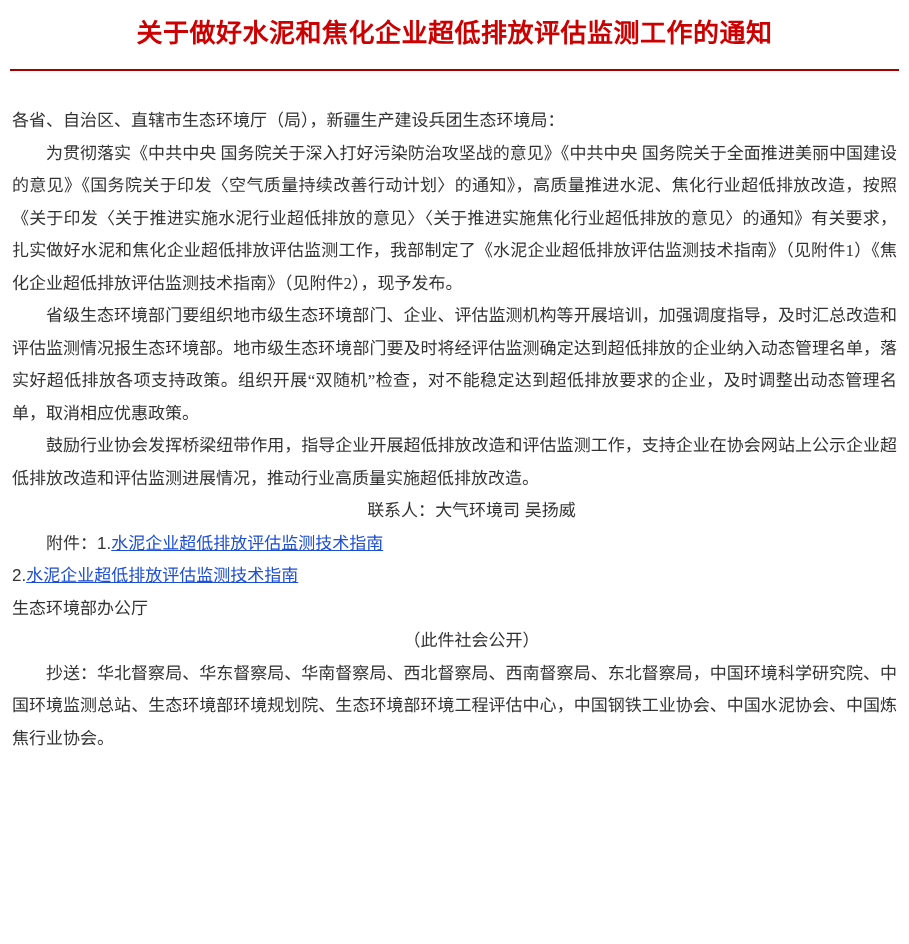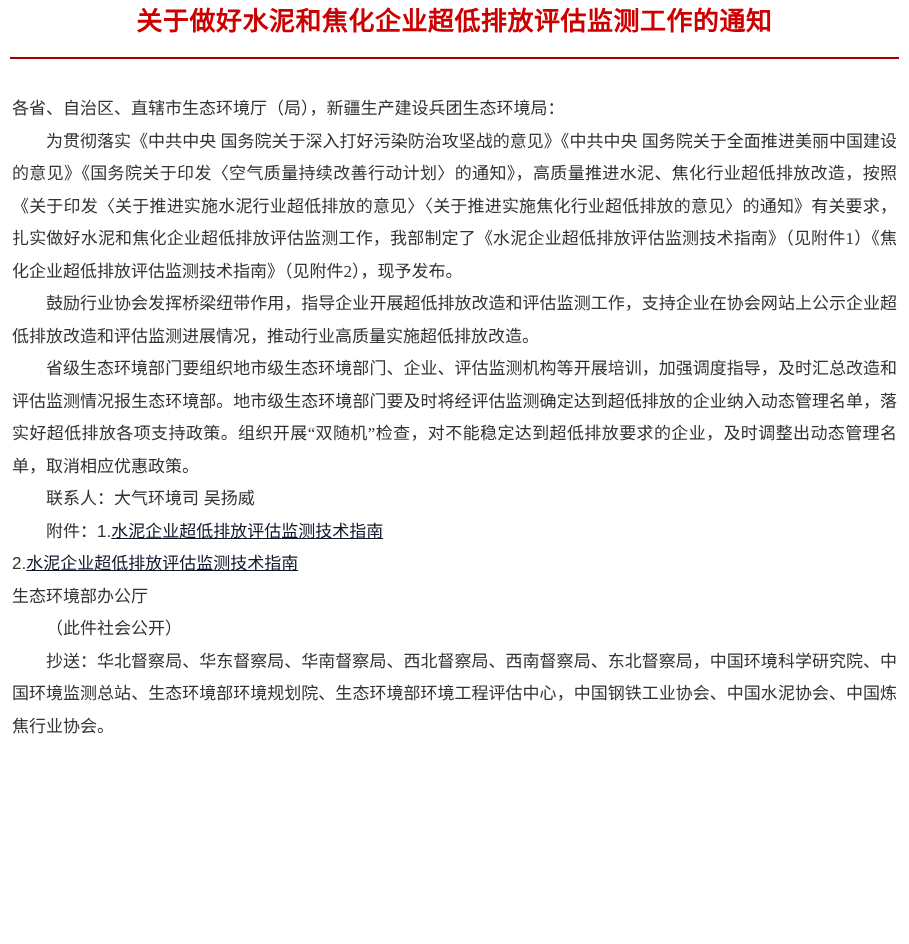--- a/index.html
+++ b/index.html
@@ -7,21 +7,21 @@
     padding: 0;
     background: #ffffff;
     font-family: "Liberation Sans", "DejaVu Sans", sans-serif;
   }
   .page {
     width: 909px;
     height: 763px;
     margin: 0 auto;
     background: #ffffff;
     box-sizing: border-box;
-    padding: 4px 0 0 0;
+    padding: 16px 0 0 0;
     overflow: hidden;
   }
   .doc-title {
     margin: 0;
     padding: 0 20px;
     text-align: center;
     font-size: 26px;
     line-height: 34px;
     font-weight: bold;
     color: #cc0000;
@@ -47,33 +47,34 @@
     text-align: justify;
     text-indent: 2em;
     font-family: Liberation Serif, serif;
   }
   .salutation {
     text-indent: 0;
     text-align: left;
   }
   .indent {
     text-indent: 2em;
+    text-align: center;
   }
   .attachment-line {
     text-indent: 2em;
   }
   .attachment-line-2 {
     padding-left: 90px;
   }
   .right-align {
     text-align: left;
     padding-right: 6px;
   }
   a.att-link {
-    color: #0f172a;
+    color: #1d4ed8;
     cursor: pointer;
   }
   .cc-line {
     text-align: justify;
     text-indent: 2em;
   }
 </style>
 </head>
 <body>
 
@@ -83,23 +84,23 @@
 
   <div class="title-divider"></div>
 
   <div class="doc-body">
 
     <p class="salutation">各省、自治区、直辖市生态环境厅（局），新疆生产建设兵团生态环境局：</p>
 
     <p class="para">为贯彻落实《中共中央 国务院关于深入打好污染防治攻坚战的意见》《中共中央 国务院关于全面推进美丽中国建设的意见》《国务院关于印发〈空气质量持续改善行动计划〉的通知》，高质量推进水泥、焦化行业超低排放改造，按照《关于印发〈关于推进实施水泥行业超低排放的意见〉〈关于推进实施焦化行业超低排放的意见〉的通知》有关要求，扎实做好水泥和焦化企业超低排放评估监测工作，我部制定了《水泥企业超低排放评估监测技术指南》（见附件1）《焦化企业超低排放评估监测技术指南》（见附件2），现予发布。</p>
 
 
+    <p class="para">省级生态环境部门要组织地市级生态环境部门、企业、评估监测机构等开展培训，加强调度指导，及时汇总改造和评估监测情况报生态环境部。地市级生态环境部门要及时将经评估监测确定达到超低排放的企业纳入动态管理名单，落实好超低排放各项支持政策。组织开展“双随机”检查，对不能稳定达到超低排放要求的企业，及时调整出动态管理名单，取消相应优惠政策。</p>
+
     <p class="para">鼓励行业协会发挥桥梁纽带作用，指导企业开展超低排放改造和评估监测工作，支持企业在协会网站上公示企业超低排放改造和评估监测进展情况，推动行业高质量实施超低排放改造。</p>
-
-    <p class="para">省级生态环境部门要组织地市级生态环境部门、企业、评估监测机构等开展培训，加强调度指导，及时汇总改造和评估监测情况报生态环境部。地市级生态环境部门要及时将经评估监测确定达到超低排放的企业纳入动态管理名单，落实好超低排放各项支持政策。组织开展“双随机”检查，对不能稳定达到超低排放要求的企业，及时调整出动态管理名单，取消相应优惠政策。</p>
 
     <p class="indent">
       <span>联系人：</span><span>大气环境司 吴扬威</span>
     </p>
 
 
 
     <p class="attachment-line">
       <span>附件：</span><span>1.</span><a class="att-link" href="#">水泥企业超低排放评估监测技术指南</a>
     </p>

